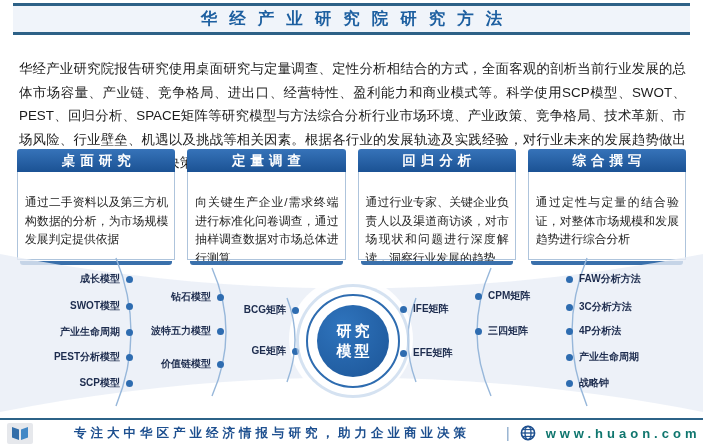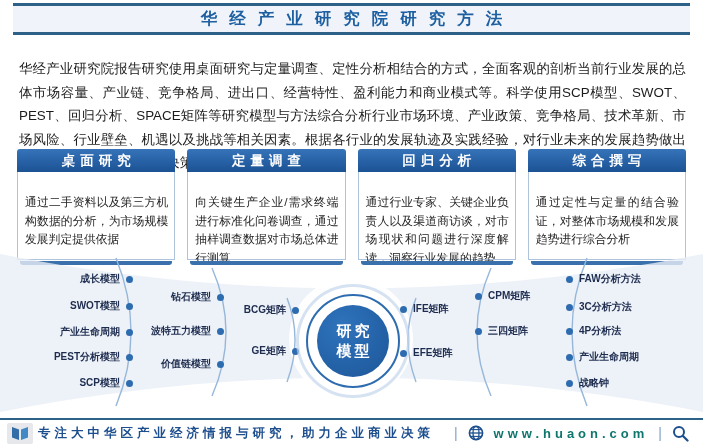--- a/index.html
+++ b/index.html
@@ -61,21 +61,21 @@
     width:72px;height:72px;border-radius:50%;
     background:radial-gradient(circle at 35% 30%,#2f74bd,#1c5597);
     display:flex;flex-direction:column;align-items:center;justify-content:center;
     color:#ffffff;font-size:15px;font-weight:bold;letter-spacing:3px;line-height:1.35;
     text-indent:3px;
   }
   
   .footer{
     position:absolute;top:418px;left:0;right:0;height:28px;
     border-top:2px solid #2c6287;background:#ffffff;
-    display:flex;align-items:center;padding:0 14px 0 7px;box-sizing:border-box;
+    display:flex;align-items:center;padding:0 14px 0 7px;box-sizing:border-box;gap:36px;
   }
   .logo-box{
     width:26px;height:21px;background:#e4e6ea;border-radius:2px;opacity:.9;
     display:flex;align-items:center;justify-content:center;flex:none;
   }
   .tagline{
     margin-left:5px;font-size:12.5px;font-weight:bold;color:#1d4f8f;
     letter-spacing:4px;white-space:nowrap;
   }
   .f-right{margin-left:auto;display:flex;align-items:center;gap:10px;}

